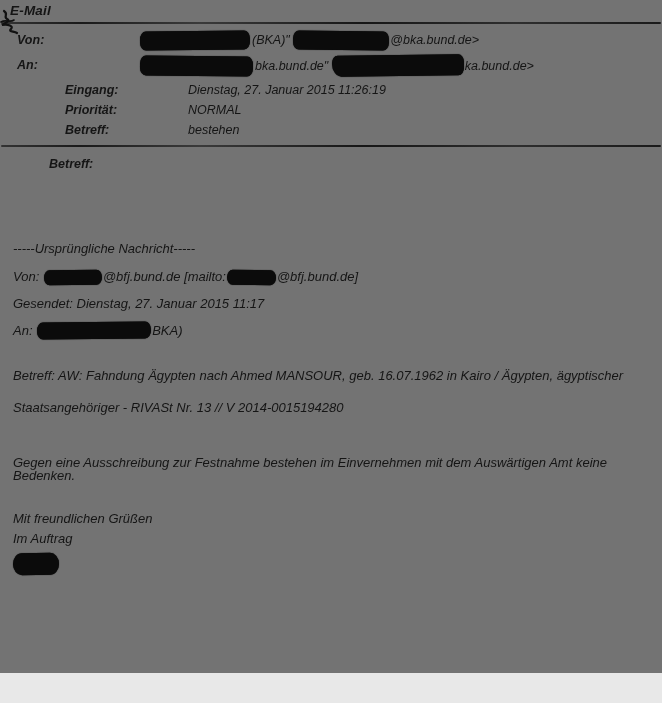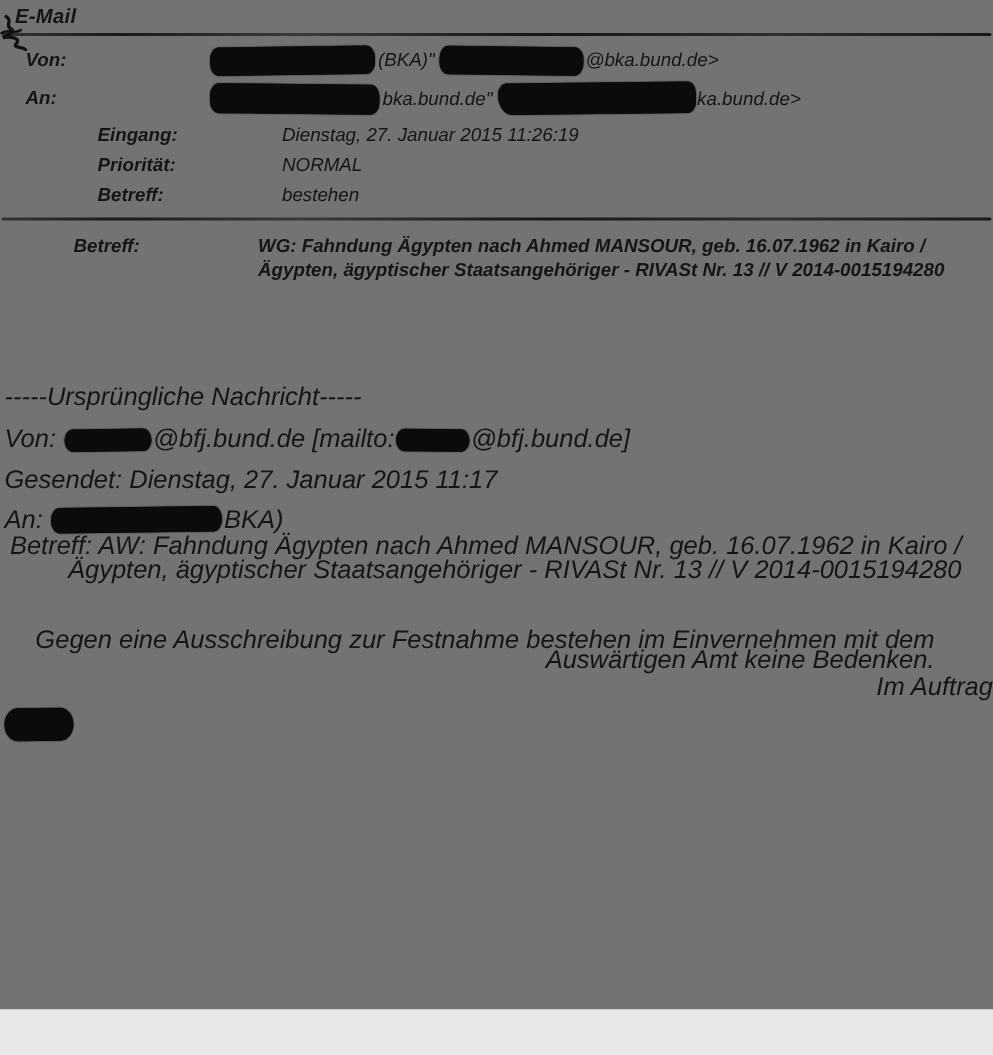--- a/index.html
+++ b/index.html
@@ -63,28 +63,28 @@
   .r-ban{width:114px;height:17px;margin:0 1px;}
   .r-sig{width:46px;height:22px;border-radius:9px/11px;}
   
   .betreff{display:flex;align-items:flex-start;margin-top:9px;}
   .betreff .mlabel{line-height:16px;margin-left:32px;}
   .betreff-val{
     font-size:12.5px;font-weight:bold;line-height:16px;
     max-width:500px;
   }
   
-  .body{padding-left:3px;font-size:17px;text-align:right;}
+  .body{padding-left:13px;font-size:13px;}
   .bline{line-height:16px;white-space:pre;display:flex;align-items:center;}
   .sep{margin-top:69px;}
   .bvon{margin-top:12px;}
   .bges{margin-top:11px;}
   .ban{margin-top:10px;}
   .bbetreff{
-    margin-top:1px;line-height:16px;max-width:638px;
+    margin-top:21px;line-height:32px;max-width:638px;
     white-space:normal;display:block;
   }
   .bref{margin-top:64px;display:block;white-space:pre;}
   .bpara{
     margin-top:32px;line-height:13px;max-width:620px;
     white-space:normal;display:block;
   }
   .bclosing{margin-top:29px;display:block;}
   .bauftrag{margin-top:4px;display:block;}
   .bsig{margin-top:6px;}
@@ -130,40 +130,40 @@
     <div class="mrow mrow-plain">
       <span class="mlabel">Betreff:</span>
       <span class="mval">bestehen</span>
     </div>
 
   </div>
   <div class="rule rule-mid"></div>
 
   <div class="betreff">
     <span class="mlabel">Betreff:</span>
-    <span class="betreff-val">WG: Fahndung Ägypten nach Ahmed MANSOUR, geb. 16.07.1962 in Kairo / Ägypten, ägyptischer Staatsangehöriger - RIVASt Nr. 13 // V 2014-0015194280</span>
   </div>
 
   <div class="body">
 
     <div class="bline sep">-----Ursprüngliche Nachricht-----</div>
 
     <div class="bline bvon"><span>Von: </span><span class="redact tilt-a r-bvon1"></span><span>@bfj.bund.de [mailto:</span><span class="redact tilt-b r-bvon2"></span><span>@bfj.bund.de]</span>
     </div>
 
     <div class="bline bges">Gesendet: Dienstag, 27. Januar 2015 11:17</div>
 
     <div class="bline ban"><span>An: </span><span class="redact tilt-a r-ban"></span><span>BKA)</span>
     </div>
 
     <div class="bline bbetreff">Betreff: AW: Fahndung Ägypten nach Ahmed MANSOUR, geb. 16.07.1962 in Kairo / Ägypten, ägyptischer Staatsangehöriger - RIVASt Nr. 13 // V 2014-0015194280</div>
 
 
     <div class="bline bpara">Gegen eine Ausschreibung zur Festnahme bestehen im Einvernehmen mit dem Auswärtigen Amt keine Bedenken.</div>
 
+    <div class="bline bclosing">Mit freundlichen Grüßen</div>
 
     <div class="bline bauftrag">Im Auftrag</div>
 
     <div class="bline bsig"><span class="redact tilt-a r-sig"></span>
     </div>
 
   </div>
 
 </div>
 

